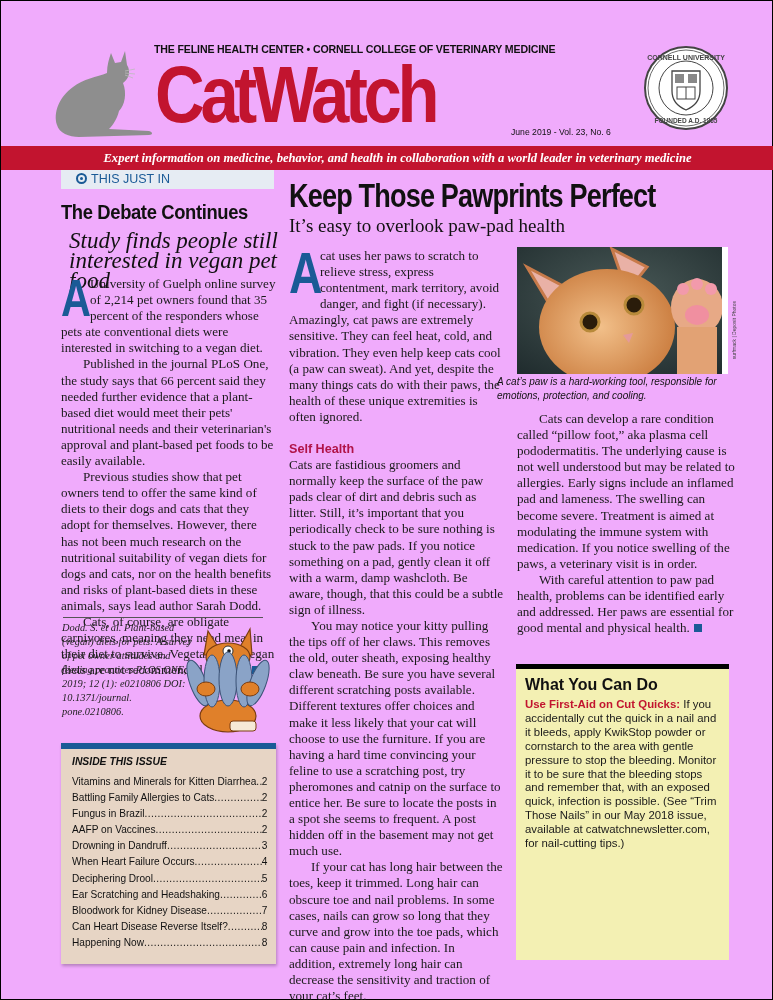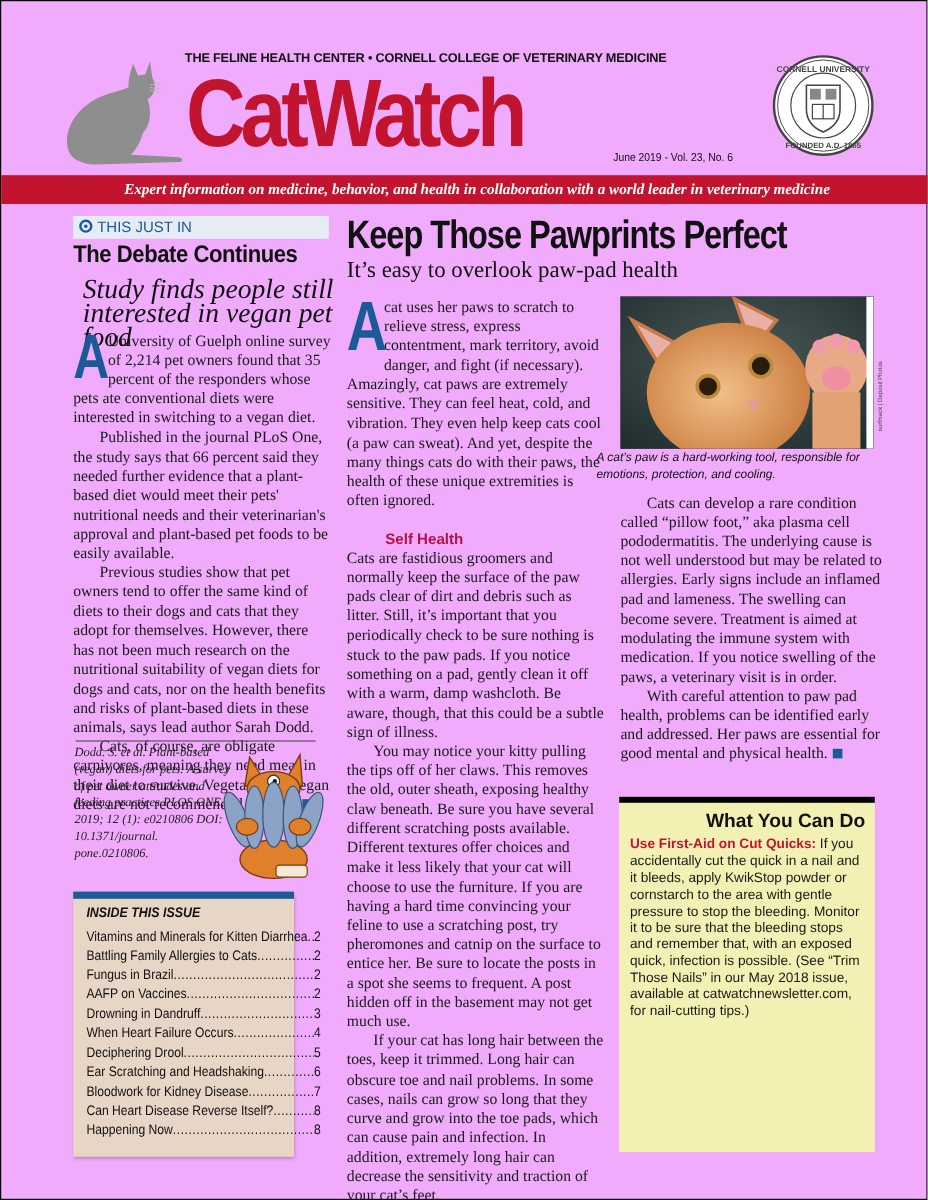--- a/index.html
+++ b/index.html
@@ -10,59 +10,59 @@
   
   .cat-logo { position: absolute; left: 48px; top: 48px; width: 110px; height: 92px; }
   .org-line { position: absolute; left: 153px; top: 42px; font-family: "Liberation Sans", sans-serif; font-size: 10.6px; font-weight: bold; letter-spacing: -0.15px; color: #111; white-space: nowrap; }
   .title { position: absolute; left: 154px; top: 50px; font-family: "Liberation Sans", sans-serif; font-weight: bold; font-size: 80px; line-height: 88px; color: #c2142f; letter-spacing: -5px; transform: scaleX(0.86); transform-origin: left top; white-space: nowrap; }
   .issue { position: absolute; left: 510px; top: 125px; font-family: "Liberation Sans", sans-serif; font-size: 9.6px; color: #111; transform: scaleX(0.9); transform-origin: left top; white-space: nowrap; }
   .seal { position: absolute; left: 642px; top: 44px; width: 86px; height: 86px; }
 
   .banner { position: absolute; left: 0; top: 145px; width: 773px; height: 24px; background: #c2142f; color: #fff; font-style: italic; font-weight: bold; font-size: 12.6px; line-height: 24px; text-align: center; white-space: nowrap; padding-left: 20px; }
 
   
-  .just-in { position: absolute; left: 60px; top: 179px; width: 213px; height: 19px; background: #e6ecf3; font-family: "Liberation Sans", sans-serif; font-size: 12.5px; line-height: 19px; color: #1a5a96; padding-left: 5px; white-space: nowrap; }
+  .just-in { position: absolute; left: 60px; top: 169px; width: 213px; height: 19px; background: #e6ecf3; font-family: "Liberation Sans", sans-serif; font-size: 12.5px; line-height: 19px; color: #1a5a96; padding-left: 15px; white-space: nowrap; }
   .target-icon { display: inline-block; width: 11px; height: 11px; border-radius: 50%; border: 2px solid #1a5a96; position: relative; vertical-align: -1px; margin-right: 4px; }
   .target-icon::after { content: ""; position: absolute; left: 2px; top: 2px; width: 3px; height: 3px; border-radius: 50%; background: #1a5a96; }
   .debate-title { position: absolute; left: 60px; top: 200px; font-family: "Liberation Sans", sans-serif; font-weight: bold; font-size: 20px; letter-spacing: -0.4px; transform: scaleX(0.92); transform-origin: left top; white-space: nowrap; color: #111; }
   .debate-sub { position: absolute; left: 68px; top: 230px; width: 215px; font-style: italic; font-size: 23px; line-height: 20px; color: #111; }
 
   .body-text { font-size: 13.1px; line-height: 16.1px; color: #1a1a1a; }
   .body-text p { text-indent: 22px; }
   .body-text p.first { text-indent: 0; }
   .dropcap { float: left; font-family: "Liberation Sans", sans-serif; font-weight: bold; color: #1a5a96; font-size: 52px; line-height: 40px; height: 42px; margin: 2px 4px 0 0; transform: scaleX(0.8); transform-origin: left top; width: 25px; }
   .left-body { position: absolute; left: 60px; top: 275px; width: 216px; }
   .end-mark { display: inline-block; width: 8px; height: 8px; background: #1a5a96; margin-left: 4px; vertical-align: 0px; }
 
   .citation-rule { position: absolute; left: 62px; top: 616px; width: 200px; height: 1px; background: #555; }
   .citation { position: absolute; left: 61px; top: 620px; width: 130px; font-style: italic; font-size: 10.4px; line-height: 14px; color: #222; }
   .cartoon { position: absolute; left: 177px; top: 620px; width: 100px; height: 112px; }
 
-  .inside-box { position: absolute; left: 60px; top: 742px; width: 184px; height: 221px; background: #e7d5c5; border-top: 6px solid #1a5a96; box-shadow: 1px 2px 3px rgba(0,0,0,0.25); padding: 6px 7px 0 11px; }
+  .inside-box { position: absolute; left: 60px; top: 742px; width: 215px; height: 221px; background: #e7d5c5; border-top: 6px solid #1a5a96; box-shadow: 1px 2px 3px rgba(0,0,0,0.25); padding: 6px 7px 0 11px; }
   .inside-head { font-family: "Liberation Sans", sans-serif; font-weight: bold; font-style: italic; font-size: 11.5px; color: #111; margin-bottom: 6px; transform: scaleX(0.9); transform-origin: left top; white-space: nowrap; }
   .toc-item { display: flex; font-family: "Liberation Sans", sans-serif; font-size: 11.5px; line-height: 16.1px; color: #111; transform: scaleX(0.88); transform-origin: left top; width: 222px; white-space: nowrap; }
   .toc-item .lbl { flex: 0 0 auto; }
   .toc-item .dots { flex: 1 1 auto; overflow: hidden; }
   .toc-item .dots::before { content: "........................................................................................"; letter-spacing: 0.5px; }
   .toc-item .pg { flex: 0 0 auto; }
 
   
   .main-title { position: absolute; left: 288px; top: 176px; font-family: "Liberation Sans", sans-serif; font-weight: bold; font-size: 33px; letter-spacing: -1px; transform: scaleX(0.82); transform-origin: left top; white-space: nowrap; color: #111; }
   .main-sub { position: absolute; left: 288px; top: 214px; font-size: 19px; color: #111; white-space: nowrap; }
   .mid-col { position: absolute; left: 288px; top: 247px; width: 215px; }
   .mid-col .dropcap { font-size: 58px; line-height: 46px; height: 48px; width: 27px; }
-  .sect-head { font-family: "Liberation Sans", sans-serif; font-weight: bold; color: #b01348; font-size: 12.6px; line-height: 16px; margin-top: 16px; margin-left: 32px; }
+  .sect-head { font-family: "Liberation Sans", sans-serif; font-weight: bold; color: #b01348; font-size: 12.6px; line-height: 16px; margin-top: 16px; }
 
   .photo { position: absolute; left: 516px; top: 246px; width: 211px; height: 127px; overflow: hidden; background: #2c3a3a; }
   .credit { position: absolute; left: 730px; top: 300px; font-family: "Liberation Sans", sans-serif; font-size: 5px; color: #444; writing-mode: vertical-rl; transform: rotate(180deg); white-space: nowrap; }
   .caption { position: absolute; left: 496px; top: 374px; width: 230px; font-family: "Liberation Sans", sans-serif; font-style: italic; font-size: 10px; line-height: 14px; color: #111; }
   .right-col { position: absolute; left: 516px; top: 410px; width: 220px; }
 
   .wycd-box { position: absolute; left: 515px; top: 663px; width: 213px; height: 296px; background: #f3f0b3; border-top: 5px solid #000; padding: 7px 8px 0 9px; font-family: "Liberation Sans", sans-serif; }
-  .wycd-title { font-weight: bold; font-size: 16px; color: #111; margin-bottom: 4px; white-space: nowrap; text-align: right; }
+  .wycd-title { font-weight: bold; font-size: 16px; color: #111; margin-bottom: 4px; white-space: nowrap; }
   .wycd-p { font-size: 11.4px; line-height: 13.9px; color: #1a1a1a; margin-bottom: 13.5px; }
   .wycd-p b { color: #c2142f; }
 </style>
 </head>
 <body>
 
 <div class="page">
 
   <svg class="cat-logo" viewBox="0 0 110 92">
     <path d="M62 4 L66 14 L72 13 L76 2 L78 16 C82 22 80 30 74 34 C78 44 76 56 70 62 C68 70 64 76 60 80 L100 82 C104 83 104 86 100 86 L30 88 C20 88 10 84 8 76 C4 64 10 48 24 38 C34 30 48 28 58 24 C58 16 60 10 62 4 Z" fill="#8e8e8e"></path>

